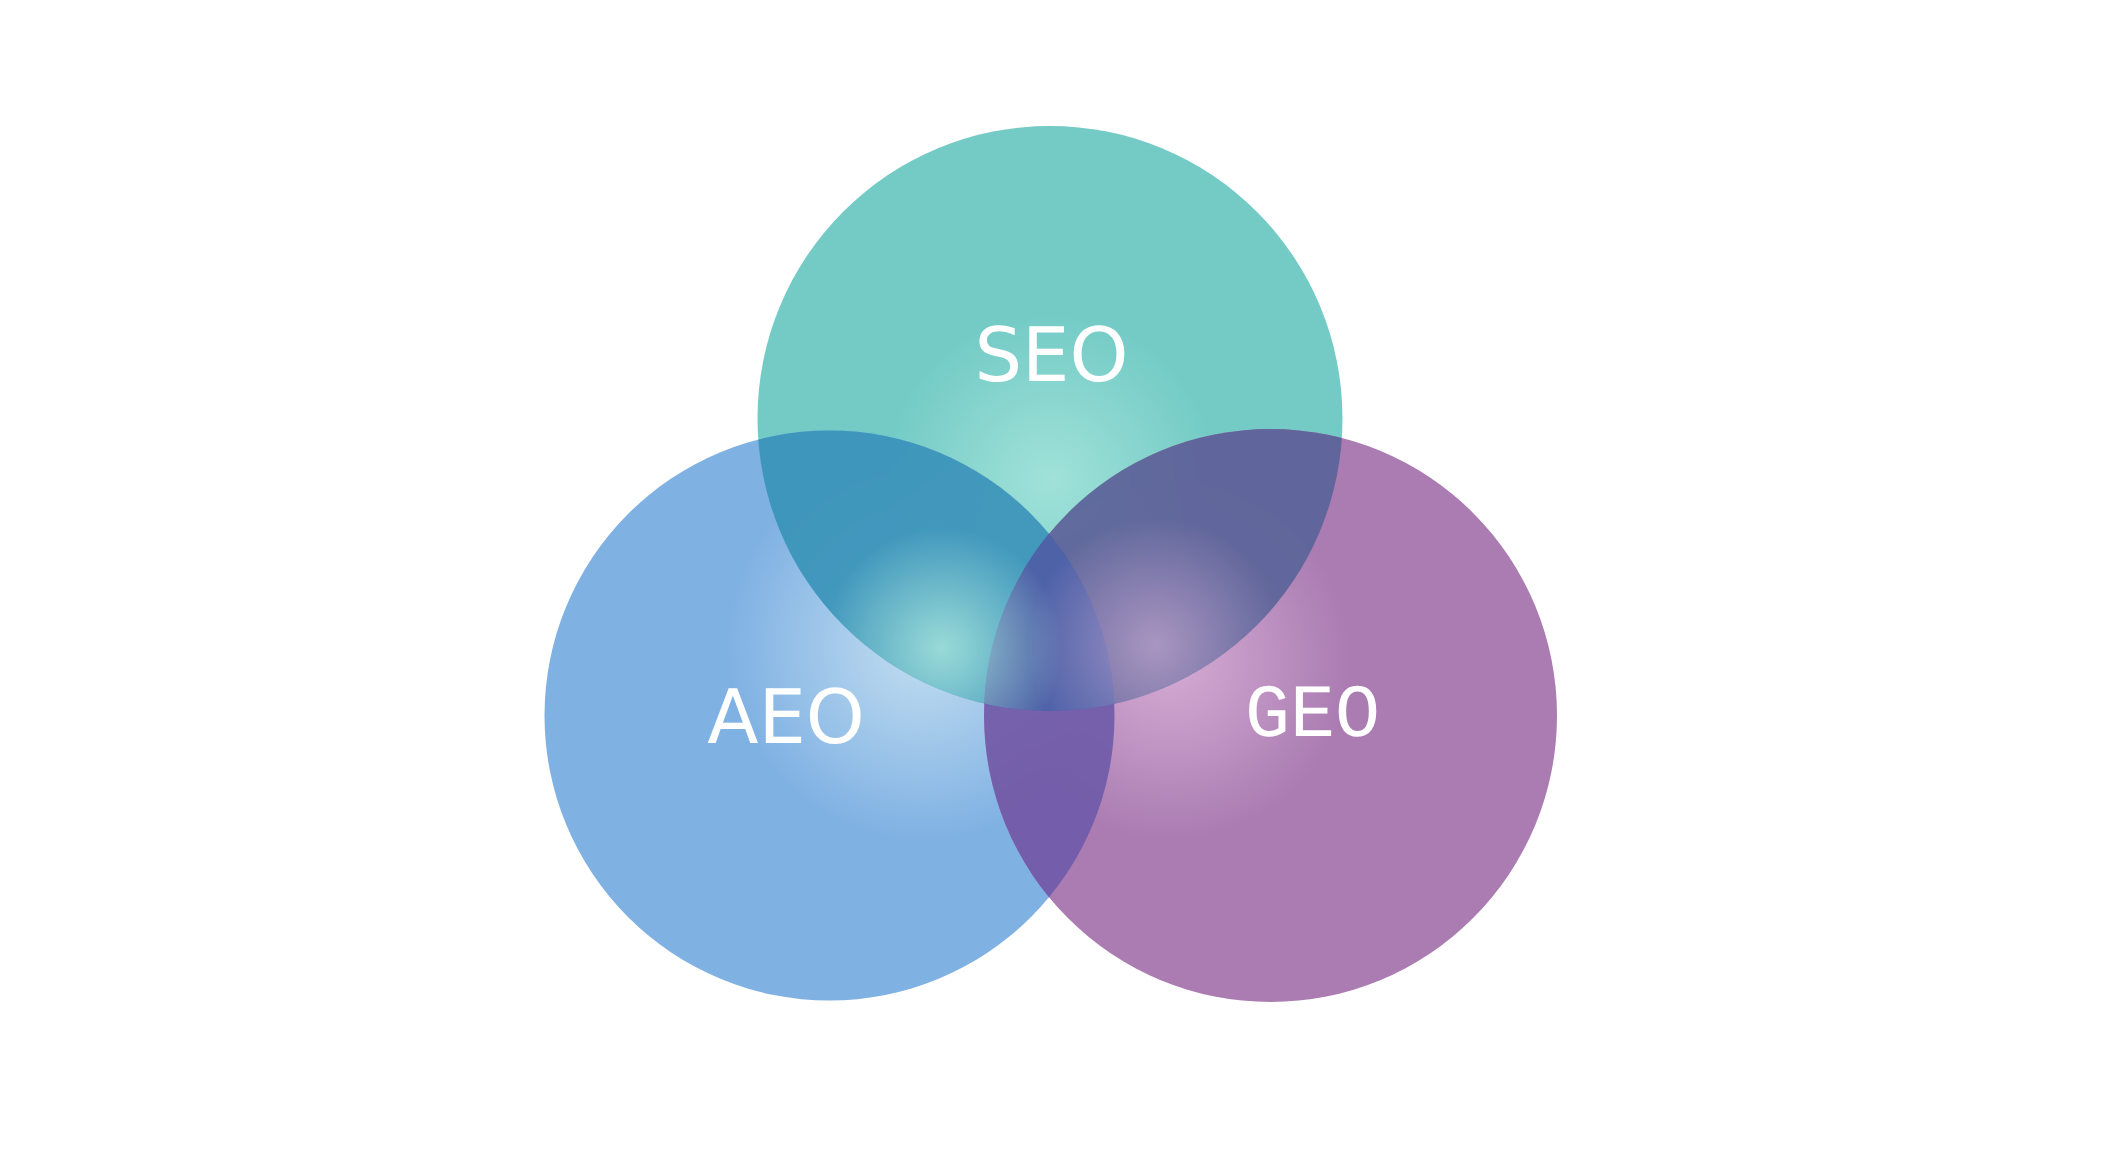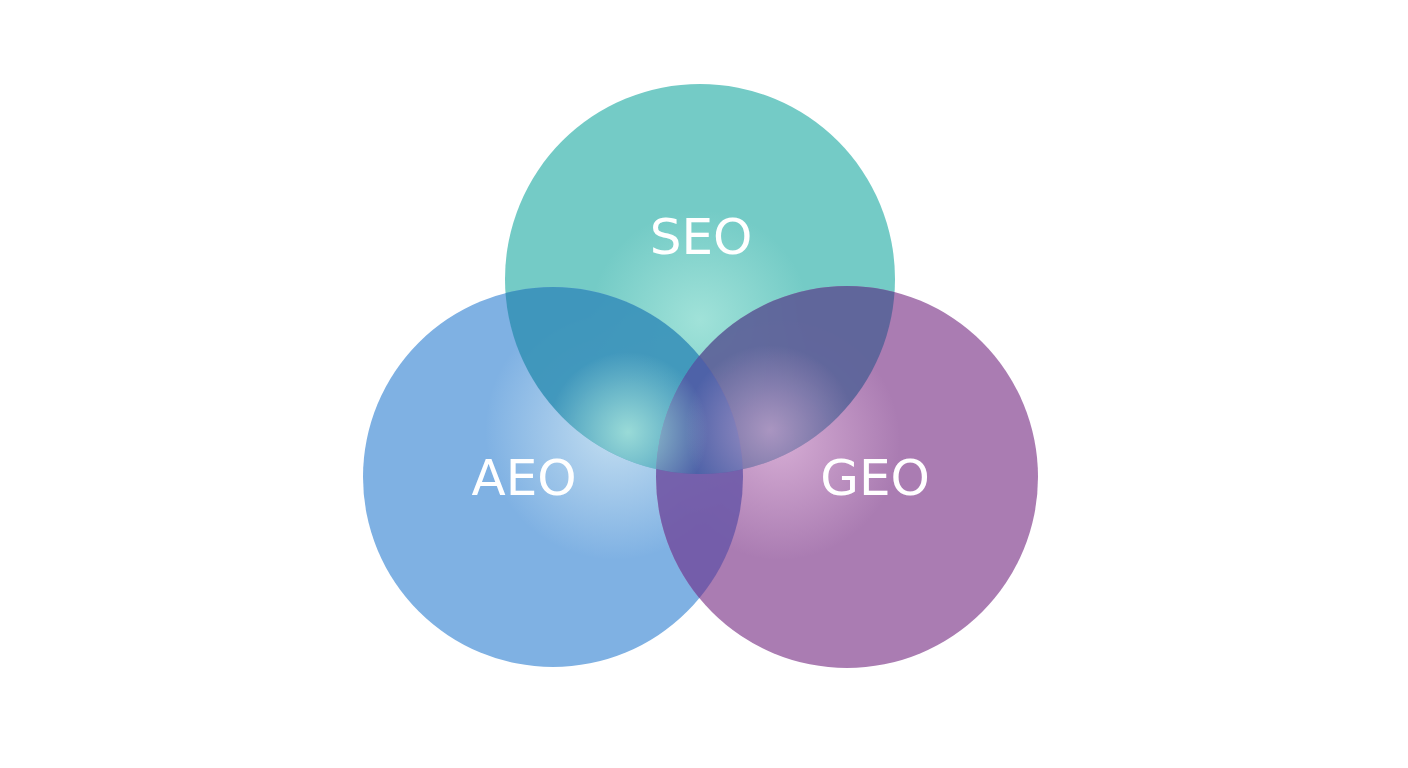--- a/index.html
+++ b/index.html
@@ -72,13 +72,13 @@
       <circle cx="628" cy="432" r="80" fill="url(#glowTeal)"></circle>
     </g>
     <g clip-path="url(#clipGeo)">
       <circle cx="770" cy="430" r="85" fill="url(#glowPink)" opacity="0.7"></circle>
     </g>
   </g>
 </svg>
 
 <div class="label" style="left:701px; top:237px;">SEO</div>
 <div class="label" style="left:524px; top:478px;text-align:center;">AEO</div>
-<div class="label" style="left:875px; top:478px;">GEO</div>
+<div class="label" style="left:875px; top:478px;font-family:Liberation Mono, monospace;">GEO</div>
 
 </body></html>

